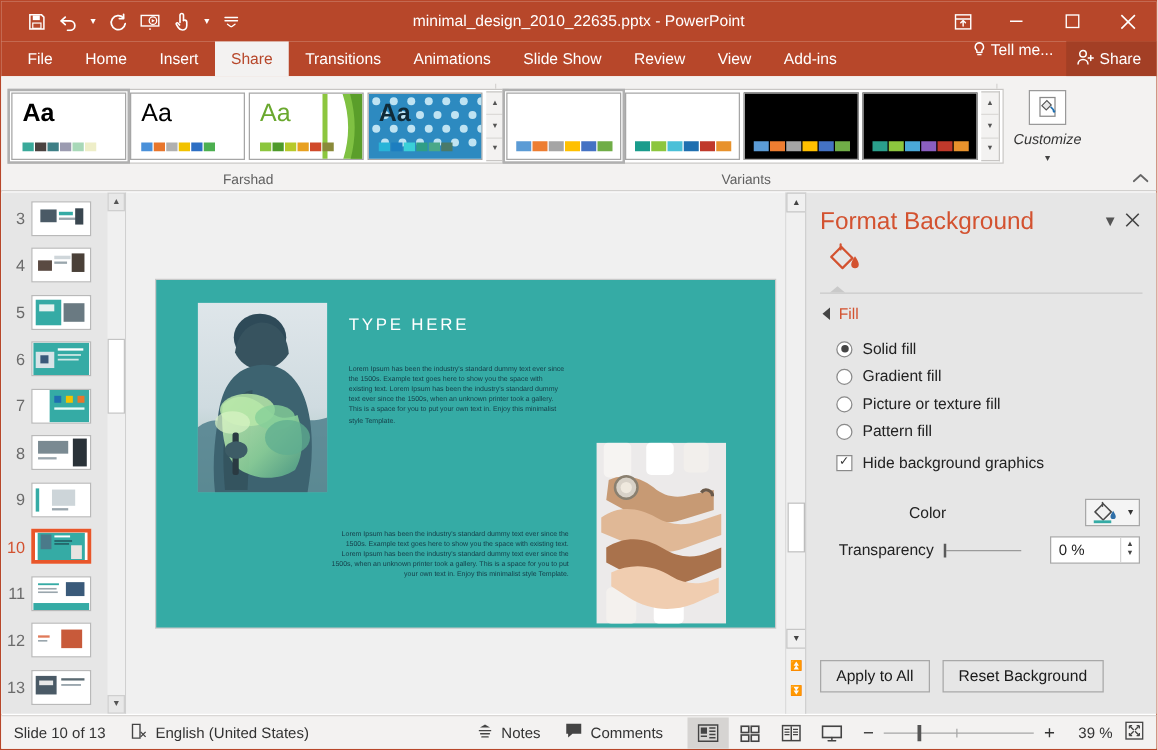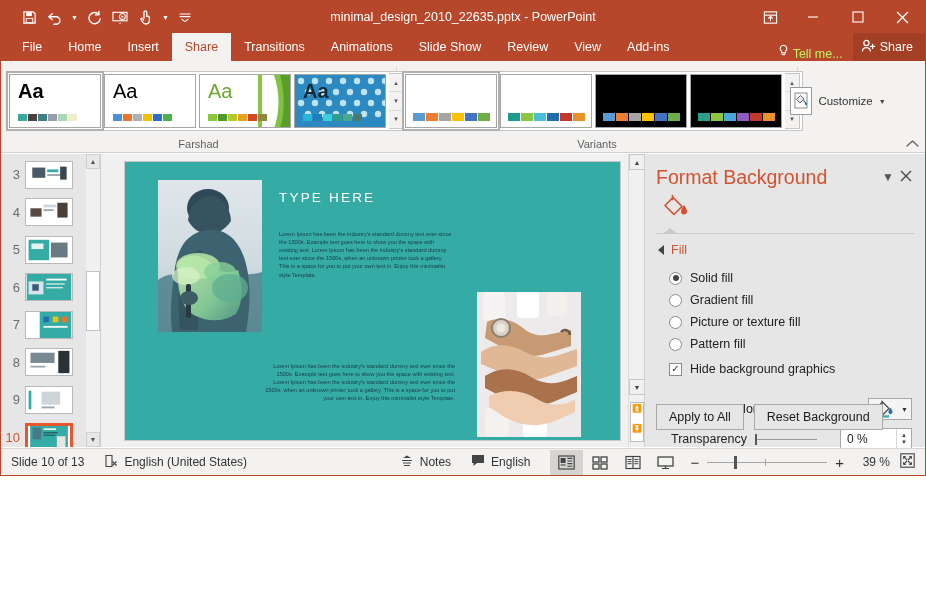--- a/index.html
+++ b/index.html
@@ -2,21 +2,21 @@
 <html><head>
 <meta charset="utf-8">
 <style>
   * { box-sizing: border-box; margin: 0; padding: 0; }
   body {
     width: 926px; height: 600px;
     font-family: "Liberation Sans", sans-serif;
     background: #fff; overflow: hidden;
     -webkit-font-smoothing: antialiased;
   }
-  .app { width: 926px; height: 476px; position: relative; border: 1px solid #b7472a; background:#fff; }
+  .app { width: 926px; height: 600px; position: relative; border: 1px solid #b7472a; background:#fff; }
 
   
   .titlebar {
     height: 32px; background: #b7472a; position: relative;
     display: flex; align-items: center;
   }
   .qat { display:flex; align-items:center; padding-left:16px; gap:2px; }
   .qat-btn {
     width: 24px; height: 24px; display:flex; align-items:center; justify-content:center;
     color:#fff; cursor: default;
@@ -31,21 +31,21 @@
   .win-btn.ribbon-opt { width:40px; }
 
   
   .tabsrow { height:28px; background:#b7472a; display:flex; align-items:flex-end; padding-left:8px; }
   .tab {
     height:28px; padding:0 13px; color:#fff; font-size:12.5px;
     display:flex; align-items:center; white-space:nowrap;
   }
   .tab.active { background:#f3f2f1; color:#b7472a; }
   .tabs-right { margin-left:auto; display:flex; align-items:center; height:28px; padding-right:0; }
-  .tab-plain { height:28px; display:flex; align-items:flex-end; color:#bef264; font-size:12.5px; padding:0 10px; white-space:nowrap; }
+  .tab-plain { height:28px; display:flex; align-items:flex-start; color:#ffffff; font-size:12.5px; padding:0 10px; white-space:nowrap; }
   .tab-share { background:#a33f25; padding:0 12px 0 8px; display:flex; align-items:center; gap:4px; height:28px; color:#fff; font-size:12.5px;}
   .bulb { margin-right:4px; }
 
   
   .ribbon {
     height: 92px; background:#f3f2f1; border-bottom:1px solid #d2d0ce;
     display:flex; position:relative;
   }
   .rgroup { display:flex; flex-direction:column; height:92px; position:relative; }
   .rgroup-body { flex:1; display:flex; align-items:center; padding:4px 5px 0 5px; }
@@ -58,22 +58,22 @@
   .thumb .aa { position:absolute; left:8px; top:6px; font-size:20px; line-height:20px; }
   .thumb .sw { position:absolute; left:8px; bottom:6px; display:flex; gap:1px; }
   .thumb .sw i { width:9px; height:7px; display:block; }
   .variant .sw { left:7px; bottom:6px; }
   .variant .sw i { width:12px; height:8px; }
   .gal-scroll { width:15px; height:56px; display:flex; flex-direction:column; border:1px solid #c8c6c4; border-left:0; background:#f3f2f1;}
   .gs { flex:1; display:flex; align-items:center; justify-content:center; font-size:6px; color:#555; border-bottom:1px solid #dcdad8;}
   .gs:last-child{border-bottom:0;}
 
   .customize-btn {
-    width:66px; display:flex; flex-direction:row; align-items:center; justify-content:center; gap:6px;
-    font-size:11.5px; color:#333; height:66px;
+    width:66px; display:flex; flex-direction:column; align-items:center; justify-content:center; gap:6px;
+    font-size:11.5px; color:#333; height:66px;font-style:italic;
   }
   .cust-icon { width:30px; height:28px; border:1px solid #9a9a9a; background:#fff; display:flex;align-items:center;justify-content:center;}
   .ribbon-collapse { position:absolute; right:6px; bottom:2px; color:#666; font-size:11px; }
 
   
   .main { position:absolute; top:153px; left:0; right:0; bottom:28px; display:flex; background:#fff; }
 
   
   .thumbpane { width:100px; background:#e6e6e6; position:relative; overflow:hidden; border-right:1px solid #d0d0d0;}
   .slide-item { display:flex; align-items:center; height:37.5px; padding-left:4px; }
@@ -754,21 +754,21 @@
             </svg>
         </span>
         <span>Notes</span>
       </div>
       <div class="st-item">
         <span>
           <svg width="14" height="13" viewBox="0 0 14 13">
               <path d="M1 1h12v8H6l-3.5 3V9H1z" fill="#444"></path>
             </svg>
         </span>
-        <span>English</span>
+        <span>Comments</span>
       </div>
       <div style="width:10px"></div>
       <div class="viewbtn active">
         <svg width="17" height="15" viewBox="0 0 17 15">
             <rect x="0.8" y="1" width="15.4" height="13" fill="none" stroke="#444" stroke-width="1.2"></rect>
             <rect x="2.6" y="3" width="5" height="5" fill="#444"></rect>
             <path d="M2.6 10h5" stroke="#444" stroke-width="1.1"></path>
             <path d="M9.4 3.4h5M9.4 6h5M9.4 8.6h5M9.4 11.2h5" stroke="#444" stroke-width="1.1"></path>
           </svg>
       </div>

